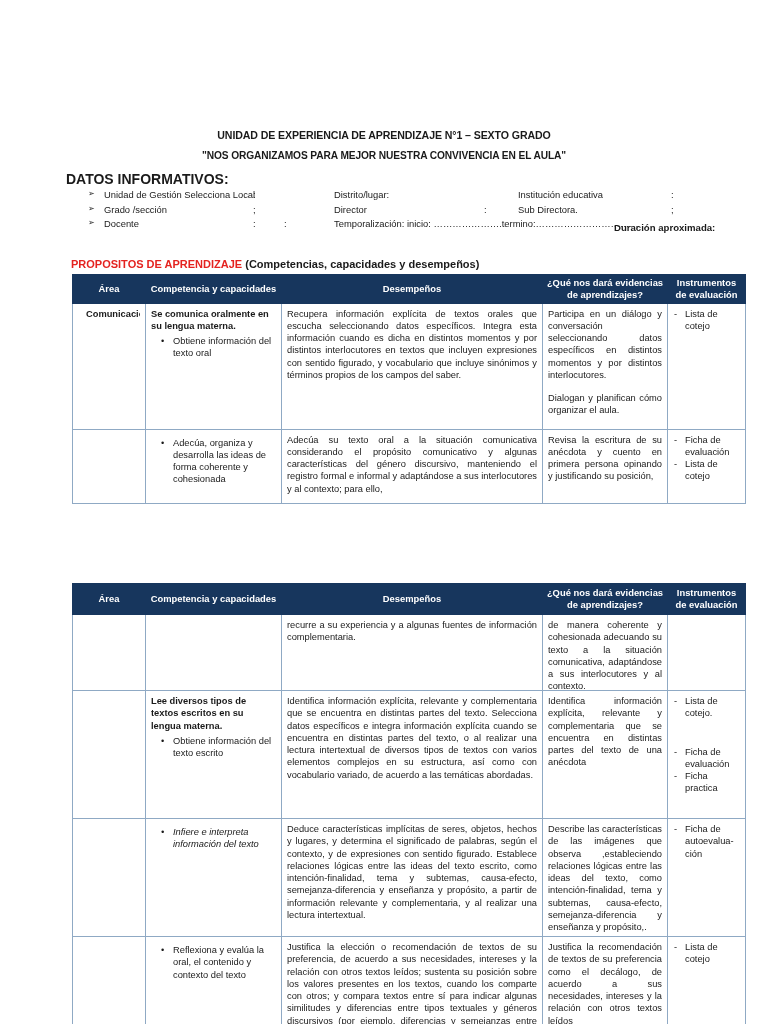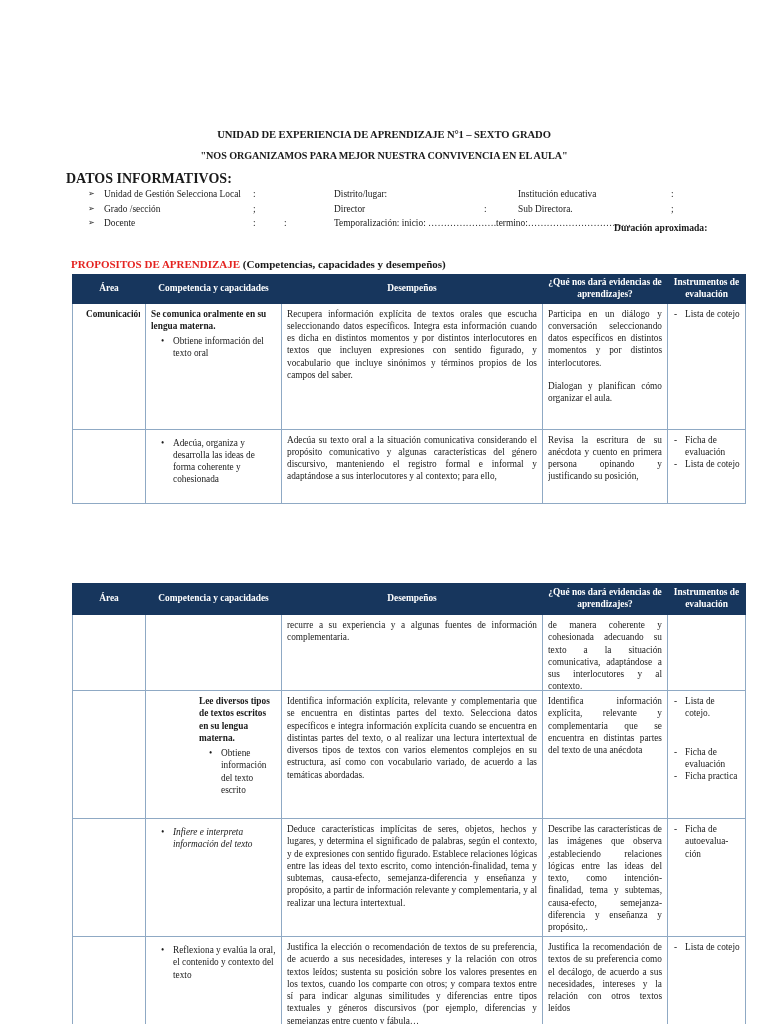--- a/index.html
+++ b/index.html
@@ -5,21 +5,21 @@
   :root{
     --header-bg:#17365d;
     --border:#8fa9c4;
     --red:#e42320;
     --ink:#1a1a1a;
   }
   *{box-sizing:border-box;margin:0;padding:0;}
   html,body{background:#ffffff;}
   .page{
     position:relative;width:736px;height:1024px;margin:0 auto;background:#fff;
-    overflow:hidden;font-family:Liberation Serif, serif;color:var(--ink);
+    overflow:hidden;font-family:Liberation Sans, sans-serif;color:var(--ink);
     -webkit-font-smoothing:antialiased;
   }
   .doc-title{
     position:absolute;top:129px;left:0;right:0;text-align:center;
     font-weight:bold;font-size:10.6px;letter-spacing:-0.1px;
   }
   .doc-subtitle{
     position:absolute;top:150px;left:0;right:0;text-align:center;
     font-weight:bold;font-size:10.2px;letter-spacing:-0.1px;
   }
@@ -221,21 +221,21 @@
             </td>
             <td>
               <div class="cell-inner ins" style="height: 70px;"></div>
             </td>
           </tr>
           <tr style="height: 128px;">
             <td>
               <div class="cell-inner" style="height: 122px;"></div>
             </td>
             <td>
-              <div class="cell-inner" style="height: 122px; margin-left: 48px;">
+              <div class="cell-inner" style="height: 122px;">
                 <div class="comp-title">Lee diversos tipos de textos escritos en su lengua materna.</div>
                 <div class="bli">Obtiene información del texto escrito</div>
               </div>
             </td>
             <td>
               <div class="cell-inner des" style="height: 122px;">
                 <p>Identifica información explícita, relevante y complementaria que se encuentra en distintas partes del texto. Selecciona datos específicos e integra información explícita cuando se encuentra en distintas partes del texto, o al realizar una lectura intertextual de diversos tipos de textos con varios elementos complejos en su estructura, así como con vocabulario variado, de acuerdo a las temáticas abordadas.</p>
               </div>
             </td>
             <td>

